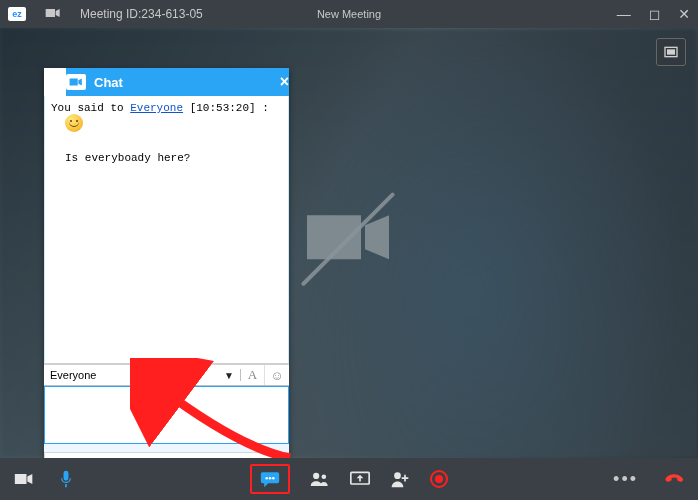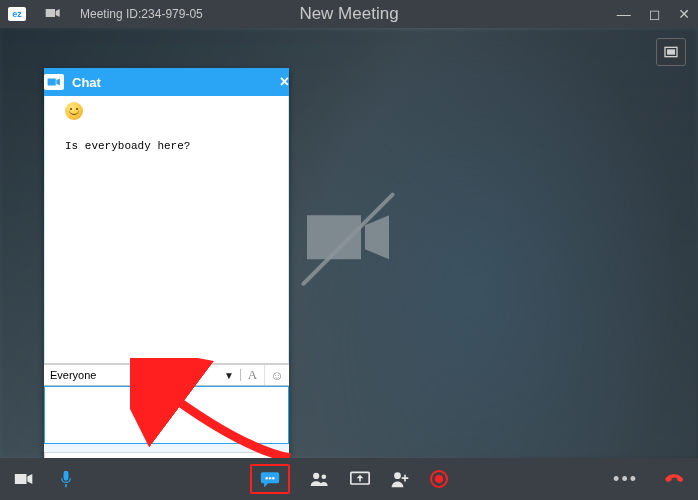--- a/index.html
+++ b/index.html
@@ -38,21 +38,21 @@
     font-size: 9px;
     font-weight: bold;
     display: flex; align-items: center; justify-content: center;
     border-radius: 2px;
   }
   .cam-icon-sm svg { width: 16px; height: 12px; fill: #c8c8c8; }
   .titlebar .center {
     position: absolute;
     left: 50%;
     transform: translateX(-50%);
-    font-size: 17px;
+    font-size: 11px;
   }
   .titlebar .right {
     margin-left: auto;
     display: flex;
     align-items: center;
     gap: 18px;
   }
   .win-btn { cursor: pointer; font-size: 14px; color: #c8c8c8; }
   
   .video-area {
@@ -111,20 +111,21 @@
   }
   .chat-header {
     height: 28px;
     background: #2aa4f4;
     display: flex;
     align-items: center;
     padding: 0 0;
     color: #fff;
     font-weight: bold;
     font-size: 13px;
+    margin-left: 22px;
   }
   .chat-header .ez-icon {
     width: 20px; height: 16px;
     background: #fff;
     display: flex; align-items: center; justify-content: center;
     border-radius: 2px;
     margin-right: 8px;
   }
   .chat-header .ez-icon svg { width: 14px; height: 10px; fill: #2aa4f4; }
   .chat-header .close {
@@ -271,21 +272,21 @@
 <div class="app">
 
   <div class="titlebar">
     <div class="left">
       <span class="app-icon">ez</span>
       <span class="cam-icon-sm">
         <svg viewBox="0 0 24 16">
             <path d="M1 2h14v12H1z M16 5l6-3v12l-6-3z"></path>
           </svg>
       </span>
-      <span>Meeting ID:234-979-05</span>
+      <span>Meeting ID:234-613-05</span>
     </div>
     <div class="center">New Meeting</div>
     <div class="right">
       <span class="win-btn">—</span>
       <span class="win-btn">◻</span>
       <span class="win-btn">✕</span>
     </div>
   </div>
 
   <div class="video-area">
@@ -307,20 +308,23 @@
       <div class="chat-header">
         <span class="ez-icon">
           <svg viewBox="0 0 24 16">
               <path d="M1 2h14v12H1z M16 5l6-3v12l-6-3z"></path>
             </svg>
         </span>
         <span>Chat</span>
         <span class="close">×</span>
       </div>
       <div class="chat-log">
+        <div class="chat-line">
+          <span>You said to </span><a href="#">Everyone</a>&nbsp;<span>[10:53:20]</span><span> :</span>
+        </div>
         <div class="chat-content">
           <span class="smiley"><span class="mouth"></span></span>
         </div>
         <div class="chat-content">Is everyboady here?</div>
       </div>
       <div class="chat-to-row">
         <div class="chat-to-select">
           <span>Everyone</span>
           <span class="caret">▼</span>
         </div>

